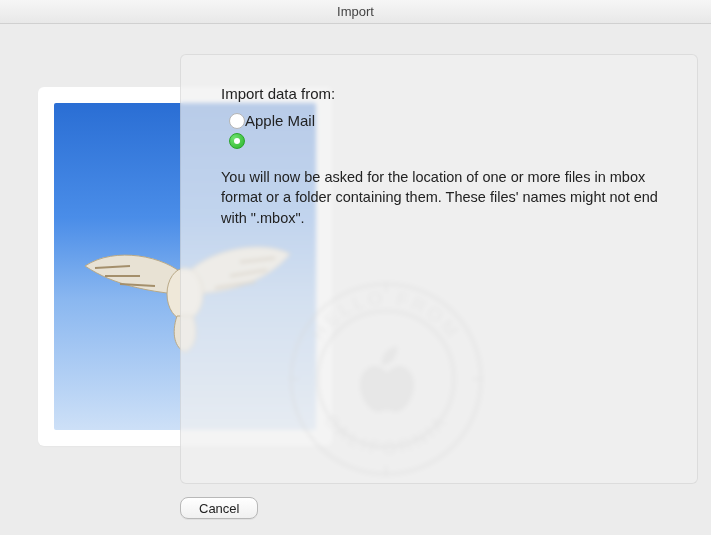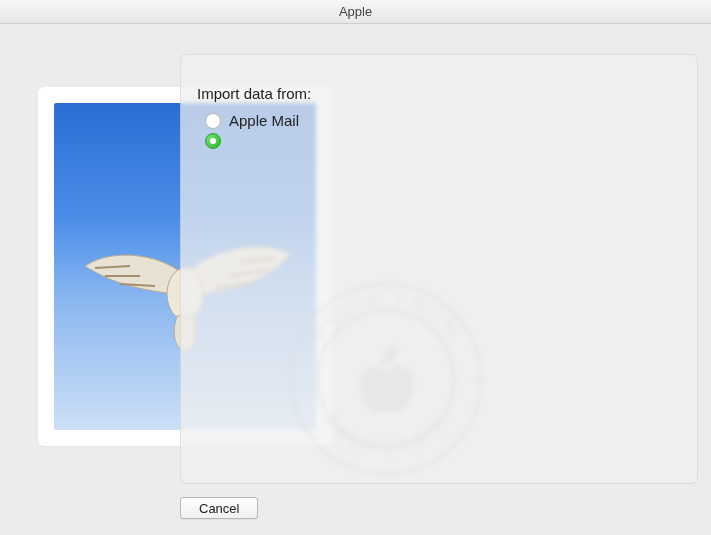--- a/index.html
+++ b/index.html
@@ -80,33 +80,32 @@
 
     .panel {
       position: absolute;
       left: 180px;
       top: 30px;
       width: 518px;
       height: 430px;
       background: rgba(240,240,240,0.72);
       border: 1px solid rgba(0,0,0,0.08);
       border-radius: 6px;
-      padding: 30px 28px 20px 16px;
+      padding: 30px 28px 20px 40px;
       backdrop-filter: blur(2px);
     }
     .panel-heading {
       font-size: 15px;
       color: #222;
       margin-bottom: 10px;
     }
     .radio-group { margin-left: 8px; margin-bottom: 18px; }
     .radio-row {
       display: flex;
       align-items: center;
-      gap: 8px;
       font-size: 15px;
       color: #222;
       margin-bottom: 4px;
       cursor: pointer;
     }
     .radio-dot {
       width: 16px; height: 16px;
       border-radius: 50%;
       background: #fff;
       border: 1px solid #b5b5b5;
@@ -138,41 +137,41 @@
       bottom: 16px;
       padding: 0 22px 0 180px;
       display: flex;
       justify-content: space-between;
       align-items: center;
     }
     .btn {
       height: 22px;
       padding: 0 18px;
       font-size: 13px;
-      border-radius: 3px;
+      border-radius: 8px;
       border: 1px solid #b8b8b8;
       background: linear-gradient(#ffffff, #f0f0f0);
       color: #222;
       display: flex;
       align-items: center;
       cursor: pointer;
       box-shadow: 0 1px 0 rgba(0,0,0,0.05);
     }
     .btn.primary {
       background: linear-gradient(#5dcb44, #3aa828);
       border-color: #2f9021;
       color: #fff;
       text-shadow: 0 -1px 0 rgba(0,0,0,0.25);
     }
   </style>
 </head>
 <body>
 
 <div class="titlebar">
-  <span>Apple</span>
+  <span>Import</span>
 </div>
 
 <div class="content-area">
 
   <div class="stamp-artwork">
     <div class="stamp-photo">
       <div class="bird">
         <svg viewBox="0 0 220 140">
           <g fill="#e8e2d4" stroke="#b9a987" stroke-width="1">
             <path d="M110 60 C 90 40, 40 30, 10 50 C 40 70, 75 75, 100 78 Z"></path>
@@ -220,20 +219,21 @@
     <div class="radio-group">
       <div class="radio-row">
         <span class="radio-dot"></span>
         <span>Apple Mail</span>
       </div>
       <div class="radio-row selected">
         <span class="radio-dot"></span>
       </div>
     </div>
 
+    <div class="description">You will now be asked for the location of one or more files in mbox format or a folder containing them. These files' names might not end with ".mbox".</div>
   </div>
 
   <div class="button-bar">
     <div class="btn">
       <span>Cancel</span>
     </div>
   </div>
 
 </div>
 

